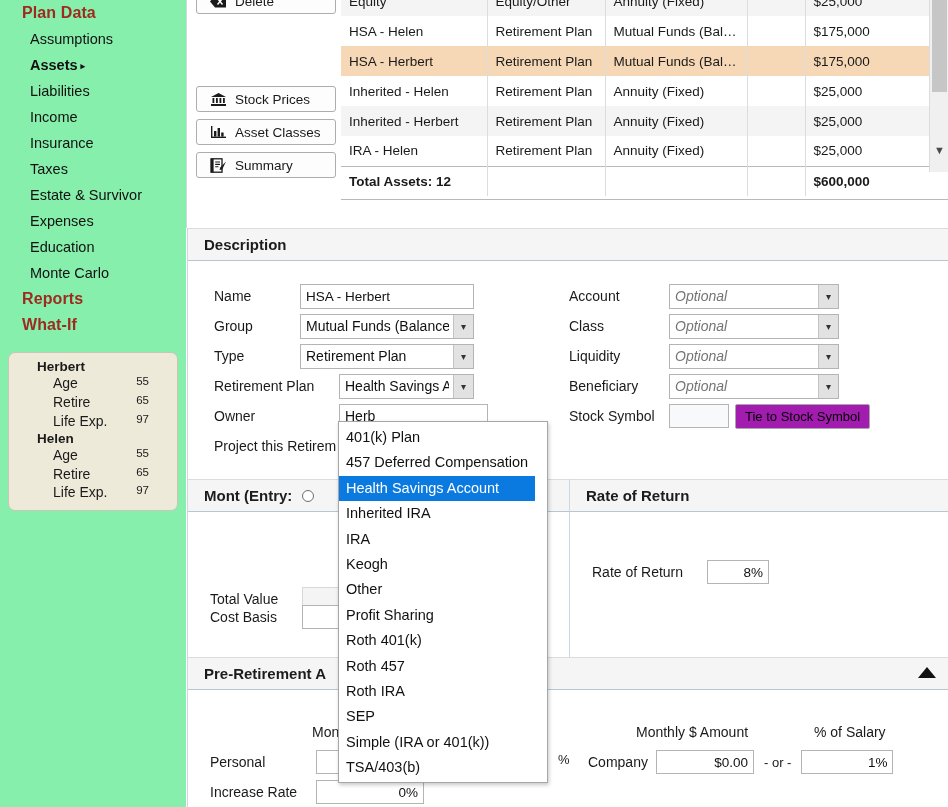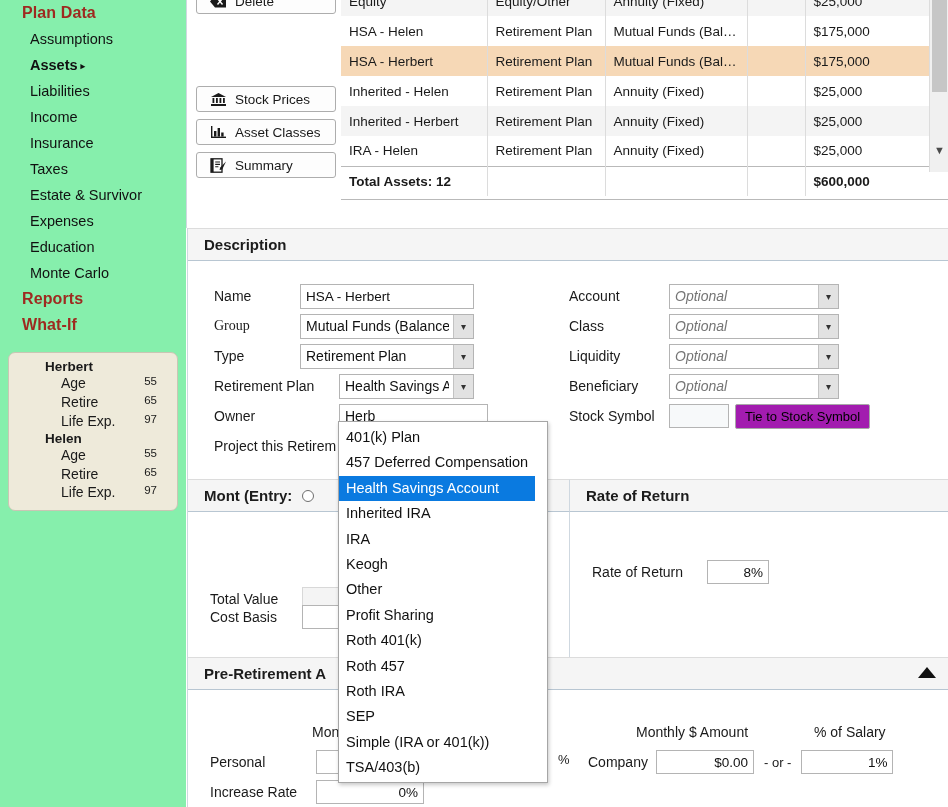--- a/index.html
+++ b/index.html
@@ -13,21 +13,21 @@
 
   
   #sidebar { position:absolute; left:0; top:0; width:186px; height:807px; background:#86efac; }
   .nav-head { color:#9e2a20; font-weight:bold; font-size:16px; padding:4px 0 4px 22px; letter-spacing:.1px; }
   .nav-item { font-size:14.5px; padding:5px 0 5px 30px; color:#111; cursor:default; }
   .nav-item.bold { font-weight:bold; }
   .nav-arrow { font-size:9px; vertical-align:1px; margin-left:3px; }
 
   .people-box {
     margin:14px 8px 0 8px; background:#eeeada; border:1px solid #c9c6b4;
-    border-radius:7px; padding:6px 8px 8px 12px;
+    border-radius:7px; padding:6px 8px 8px 4px;
   }
   .p-name { font-weight:bold; font-size:13.5px; padding-left:24px; }
   .p-row { display:flex; padding-left:40px; font-size:11.5px; line-height:1.35; }
   .p-row .lbl { width:72px; }
   .p-row .val { width:24px; text-align:right; }
 
   
   #topbuttons { position:absolute; left:196px; top:-12px; width:140px; }
   .tool-btn {
     width:140px; height:26px; background:#fdfdfd; border:1px solid #adadad;
@@ -284,21 +284,21 @@
     <span>Description</span>
   </div>
   <div class="panel-body" style="height:218px;">
 
     <div style="position:absolute;left:26px;top:20px;width:330px;">
       <div class="row">
         <span class="lbl" style="width:86px;">Name</span>
         <input class="tf" style="width: 174px; height: 25px;" value="HSA - Herbert">
       </div>
       <div class="row">
-        <span class="lbl" style="width:86px;font-family:Liberation Serif, serif;">Group</span>
+        <span class="lbl" style="width:86px;">Group</span>
         <span class="sel-wrap">
           <input style="width: 174px;" value="Mutual Funds (Balanced)">
           <span class="sel-arrow">▾</span>
         </span>
       </div>
       <div class="row">
         <span class="lbl" style="width:86px;">Type</span>
         <span class="sel-wrap">
           <input style="width: 174px;" value="Retirement Plan">
           <span class="sel-arrow">▾</span>

